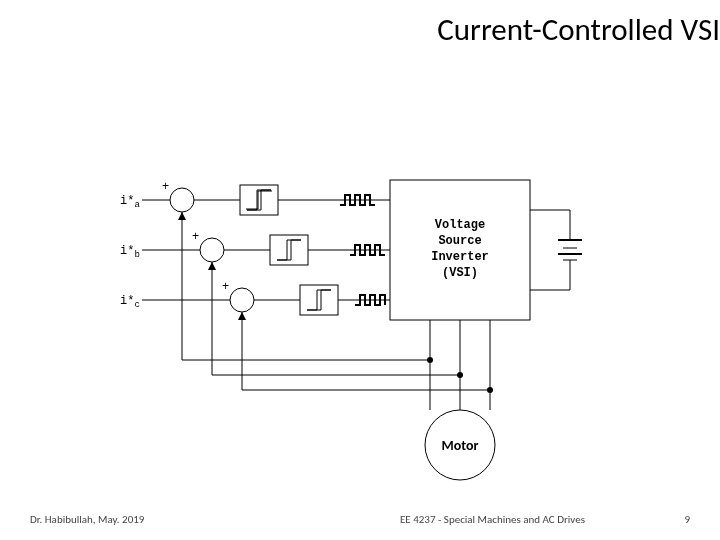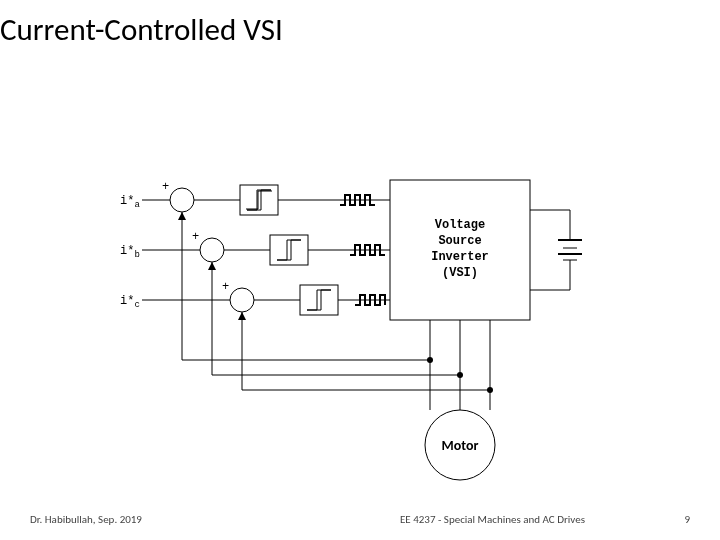--- a/index.html
+++ b/index.html
@@ -1,17 +1,17 @@
 <!DOCTYPE html>
 <html><head>
 <meta charset="utf-8">
 <style>
   html,body{margin:0;padding:0;width:720px;height:540px;background:#fff;font-family:Calibri,Arial,sans-serif;color:#000;}
   .slide{position:relative;width:720px;height:540px;}
-  .title{position:absolute;top:12px;left:0;width:720px;text-align:left;font-size:31px;line-height:1.1;}
+  .title{position:absolute;top:12px;left:0;width:720px;text-align:right;font-size:31px;line-height:1.1;}
   .bullet{position:absolute;top:130px;left:40px;font-size:24px;}
   .bullet .dot{display:inline-block;width:14px;}
   .footer-l{position:absolute;bottom:14px;left:30px;font-size:11px;color:#444;}
   .footer-c{position:absolute;bottom:14px;left:5px;width:580px;text-align:right;font-size:11px;color:#444;}
   .footer-r{position:absolute;bottom:14px;right:30px;font-size:11px;color:#444;}
   svg{position:absolute;top:160px;left:100px;}
   .monolbl{font-family:"Courier New",monospace;font-size:12px;}
   .vsilbl{font-family:"Courier New",monospace;font-size:12px;font-weight:bold;text-anchor:middle;}
   .motorlbl{font-family:Calibri,Arial,sans-serif;font-size:14px;font-weight:bold;text-anchor:middle;}
   .sub{font-size:9px;}
@@ -105,16 +105,16 @@
     <polygon points="82,52 78,60 86,60" fill="#000"></polygon>
     <path d="M360 215 H112 V102" stroke="#000" fill="none"></path>
     <polygon points="112,102 108,110 116,110" fill="#000"></polygon>
     <path d="M390 230 H142 V152" stroke="#000" fill="none"></path>
     <polygon points="142,152 138,160 146,160" fill="#000"></polygon>
 
     <circle cx="360" cy="285" r="35" fill="#fff" stroke="#000"></circle>
     <text x="360" y="290" class="motorlbl">Motor</text>
   </svg>
 
-  <div class="footer-l">Dr. Habibullah, Sep. 2019</div>
+  <div class="footer-l">Dr. Habibullah, May. 2019</div>
   <div class="footer-c">EE 4237 - Special Machines and AC Drives</div>
   <div class="footer-r">9</div>
 </div>
 
 </body></html>

